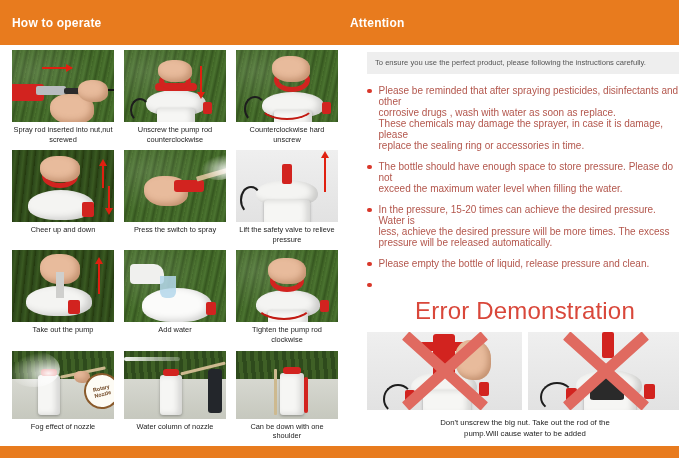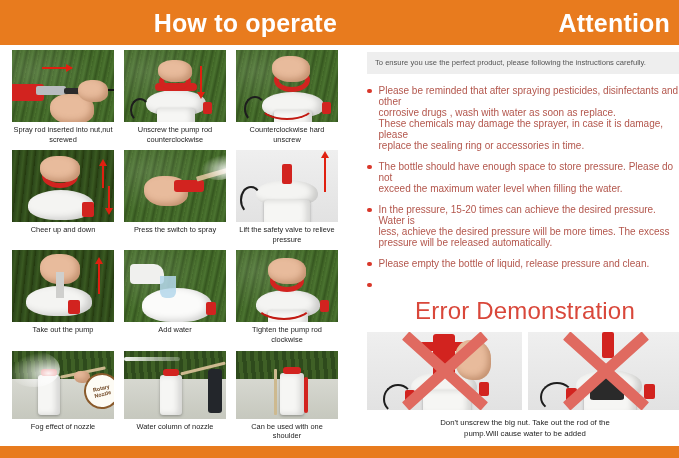--- a/index.html
+++ b/index.html
@@ -11,22 +11,22 @@
   }
   .page { position: relative; width: 679px; height: 458px; background: #fff; }
 
   
   .header-bar {
     position: absolute; left: 0; top: 0; width: 679px; height: 45px;
     background: #e87b1e;
   }
   .header-title {
     position: absolute; top: 11px; height: 24px;
-    color: #ffffff; font-weight: bold; font-size: 25px;
-    letter-spacing: .2px; text-align: right; line-height: 24px;
+    color: #ffffff; font-weight: bold; font-size: 12px;
+    letter-spacing: .2px; text-align: left; line-height: 24px;
   }
   .header-title.left  { left: 12px;  width: 325px; }
   .header-title.right { left: 350px; width: 320px; }
 
   
   .footer-bar {
     position: absolute; left: 0; bottom: 0; width: 679px; height: 12px;
     background: #e87b1e;
   }
 
@@ -335,21 +335,21 @@
       <div class="step-cell">
         <div class="step-photo tall">
           <div class="patio">
               <div class="hedge"></div>
             </div>
           <div class="tank" style="left:44px;top:22px;width:24px;height:42px;"></div>
           <div class="red" style="left:47px;top:16px;width:18px;height:7px;border-radius:3px;"></div>
           <div class="wand" style="left:38px;top:18px;width:3px;height:46px;"></div>
           <div class="red" style="left:68px;top:26px;width:4px;height:36px;border-radius:2px;"></div>
         </div>
-        <div class="step-caption">Can be used with one shoulder</div>
+        <div class="step-caption">Can be down with one shoulder</div>
       </div>
     </div>
   </div>
 
   <div class="right-panel">
 
     <div class="intro-box">To ensure you use the perfect product, please following the instructions carefully.</div>
 
     <div class="bullets">
 

